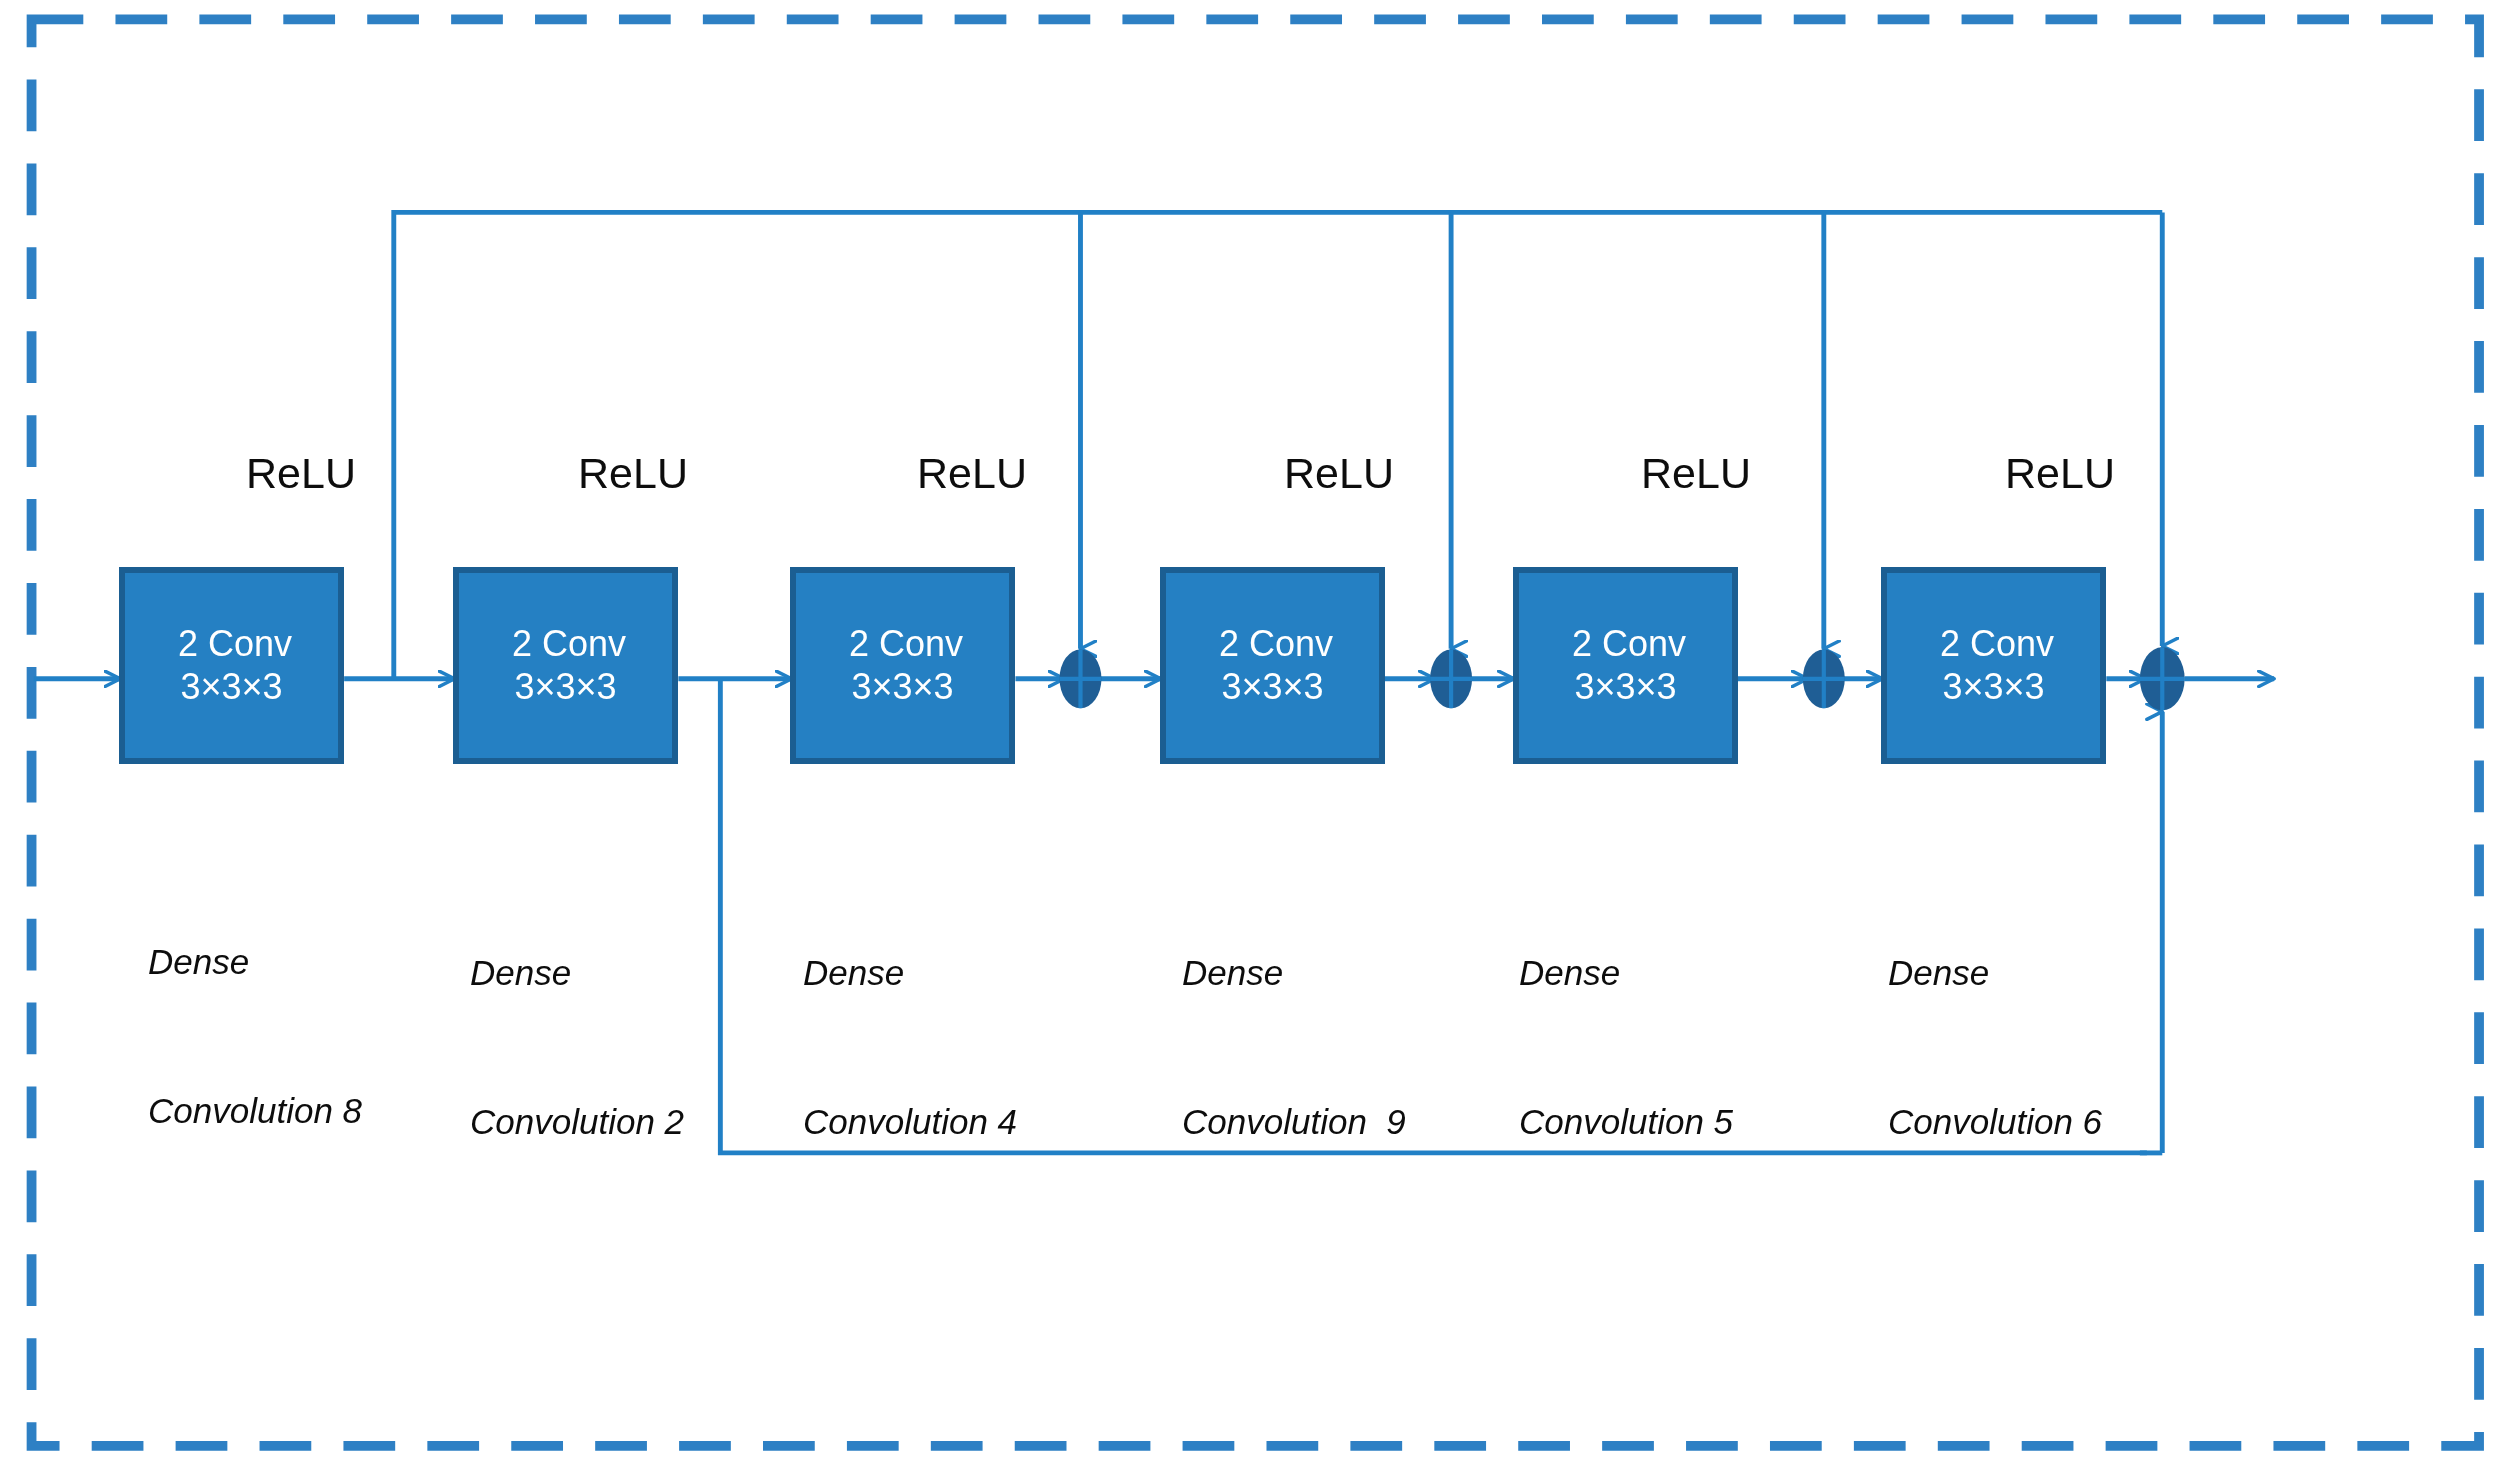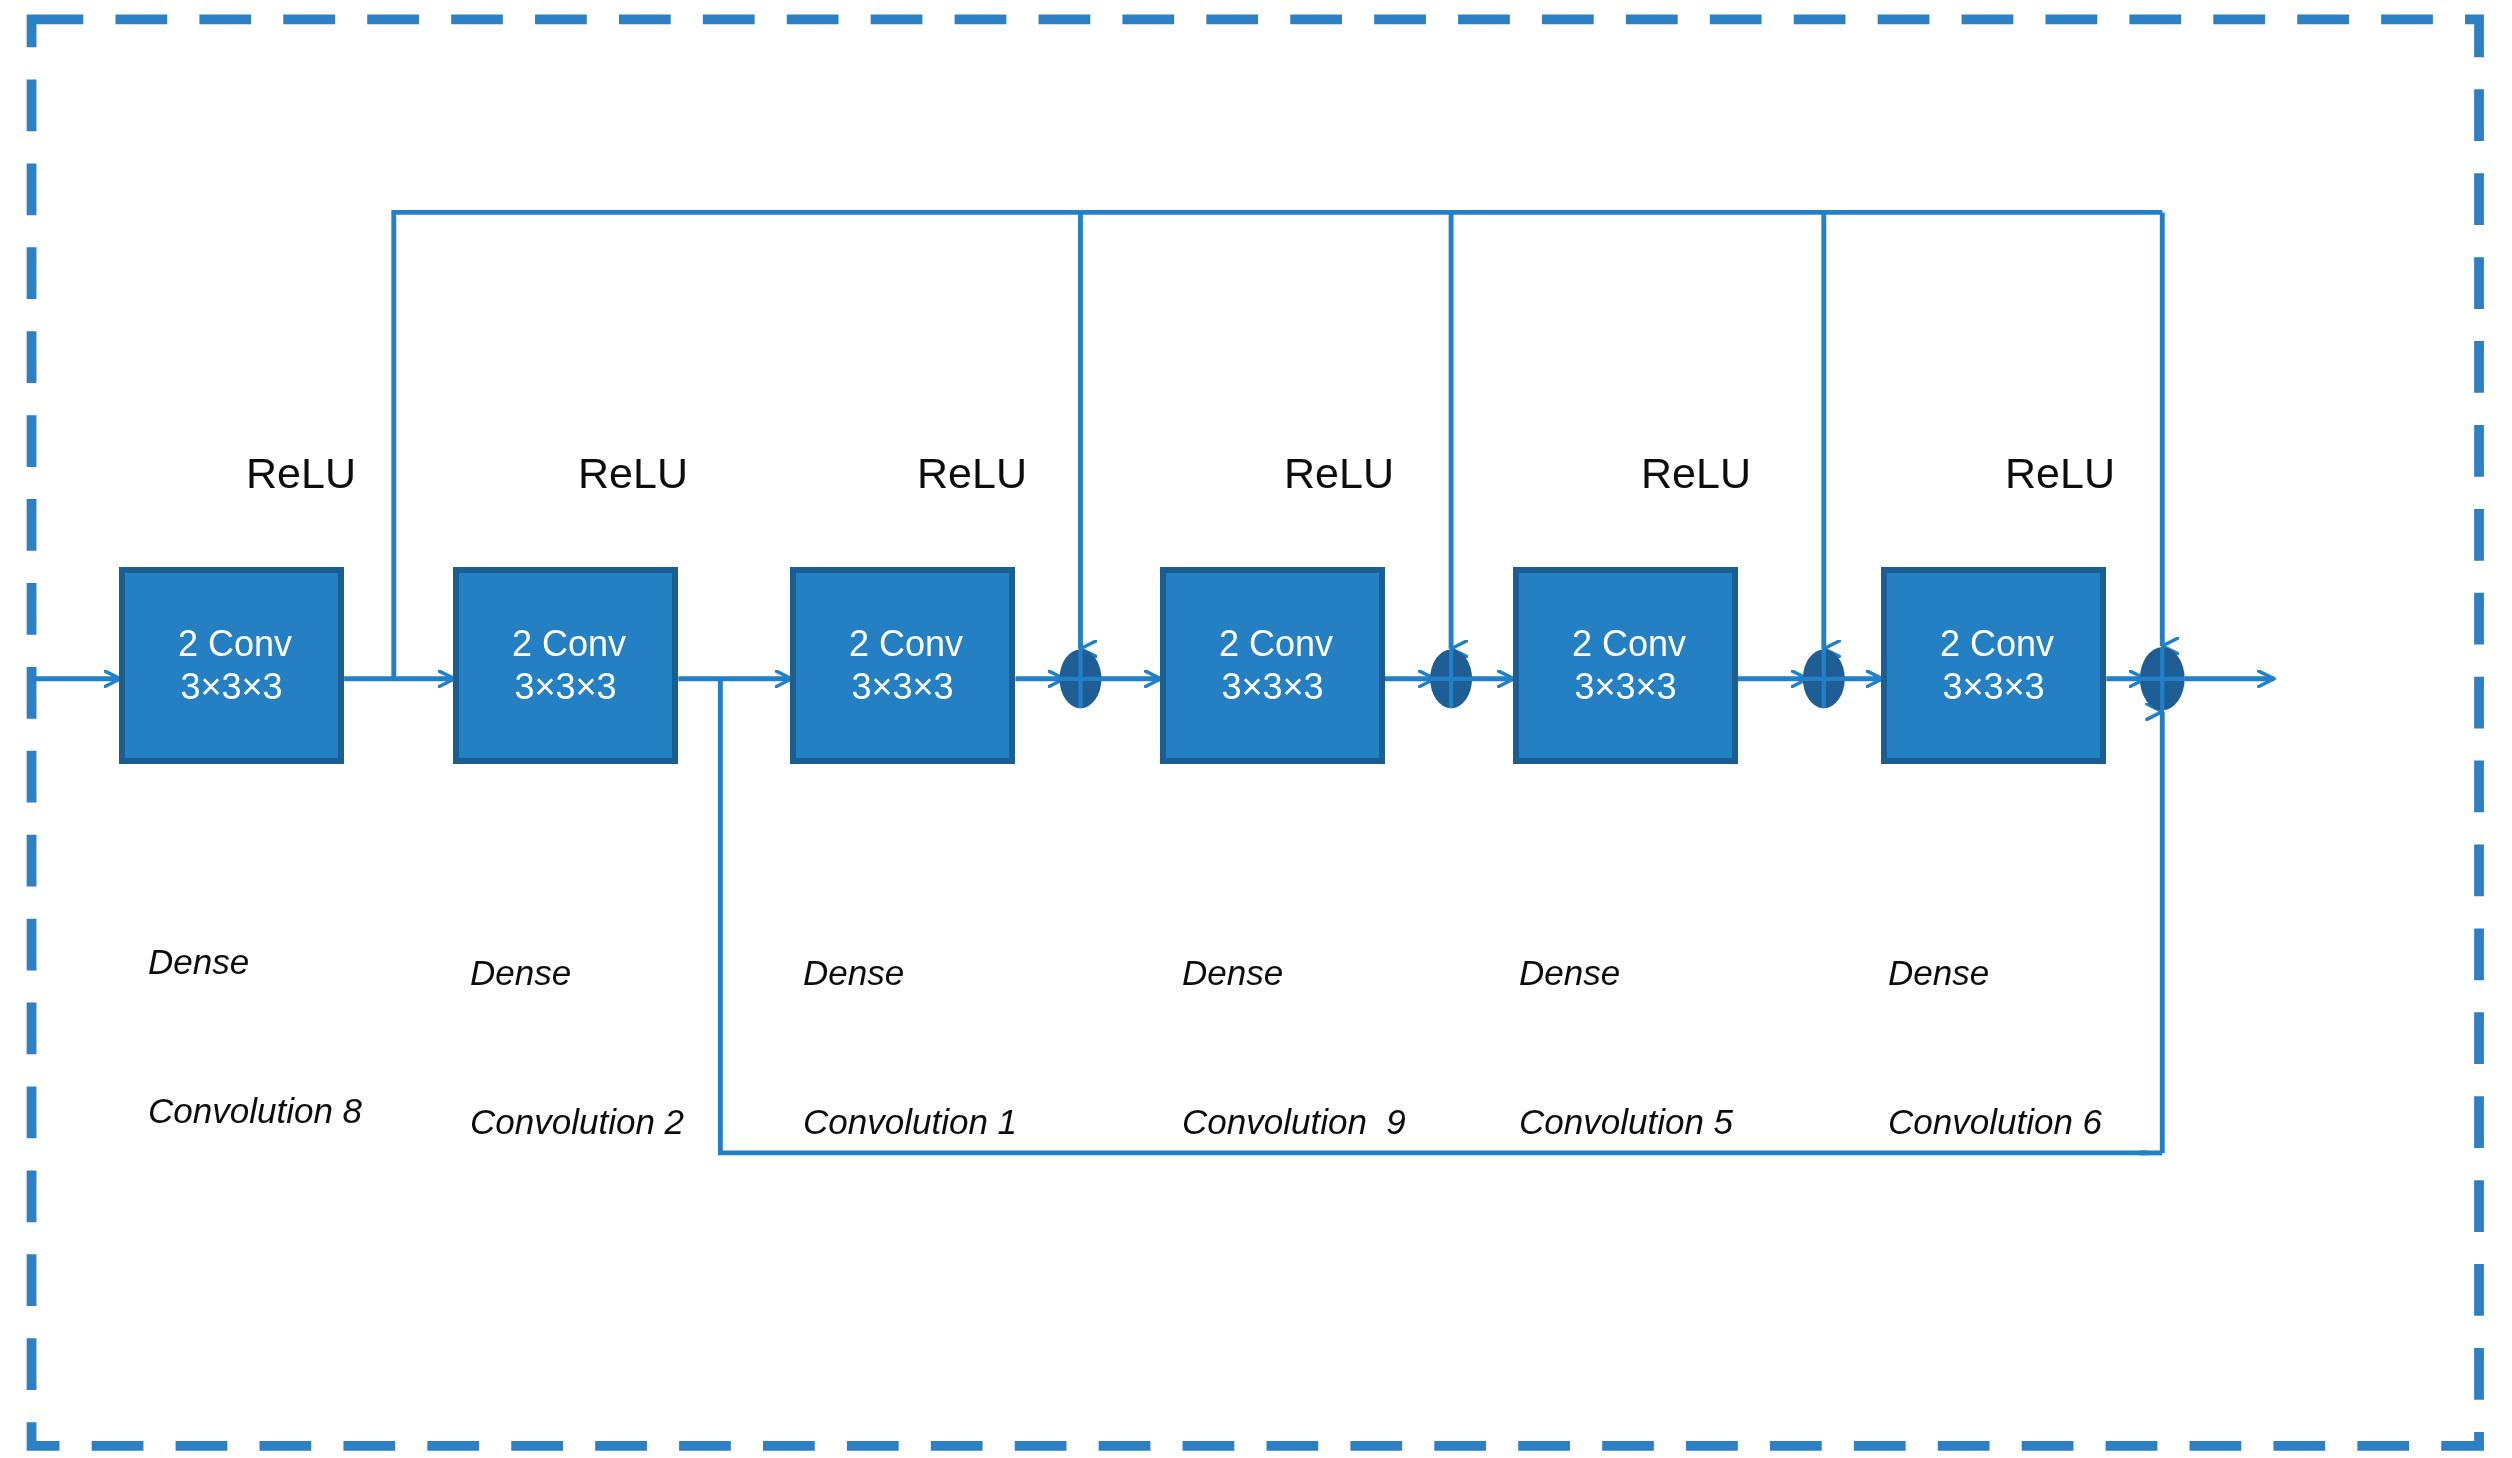--- a/index.html
+++ b/index.html
@@ -124,21 +124,21 @@
   <div class="dense-label" style="left:148px;top:834px;">
     <div>Dense</div>
     <div>Convolution 8</div>
   </div>
   <div class="dense-label" style="left:470px;top:845px;">
     <div>Dense</div>
     <div>Convolution 2</div>
   </div>
   <div class="dense-label" style="left:803px;top:845px;">
     <div>Dense</div>
-    <div>Convolution 1</div>
+    <div>Convolution 4</div>
   </div>
   <div class="dense-label" style="left:1182px;top:845px;">
     <div>Dense</div>
     <div>Convolution  9</div>
   </div>
   <div class="dense-label" style="left:1519px;top:845px;">
     <div>Dense</div>
     <div>Convolution 5</div>
   </div>
   <div class="dense-label" style="left:1888px;top:845px;">

